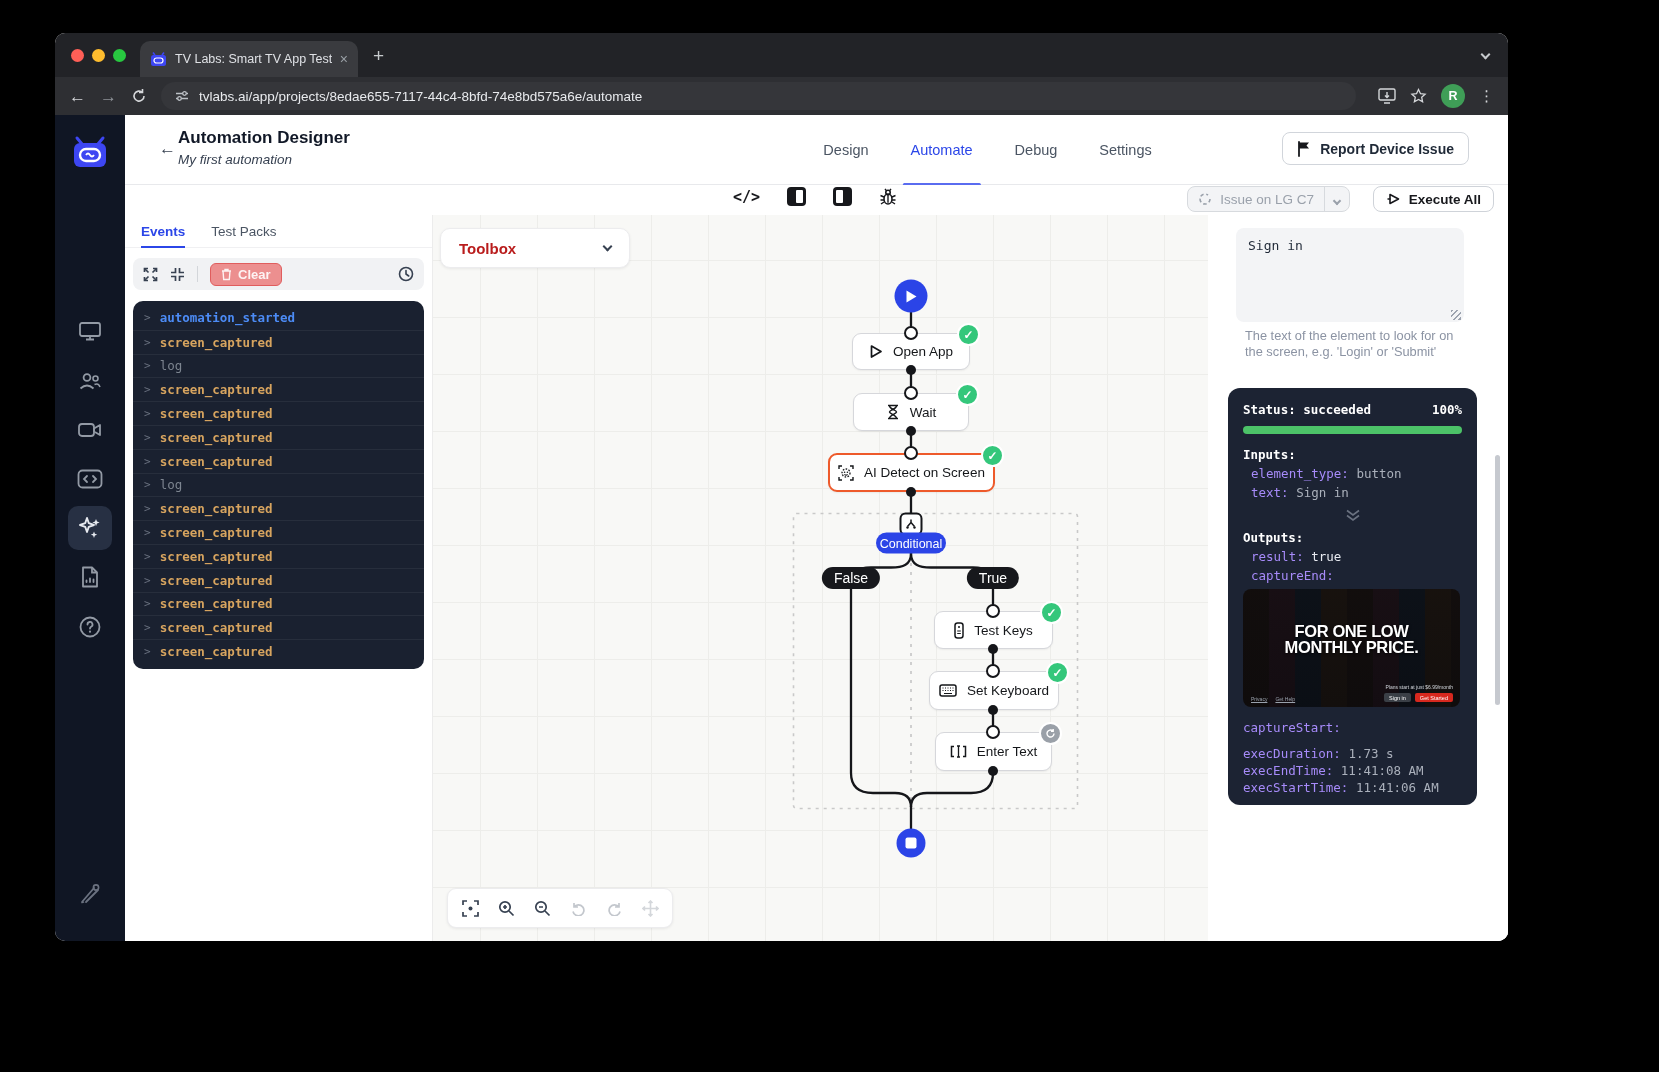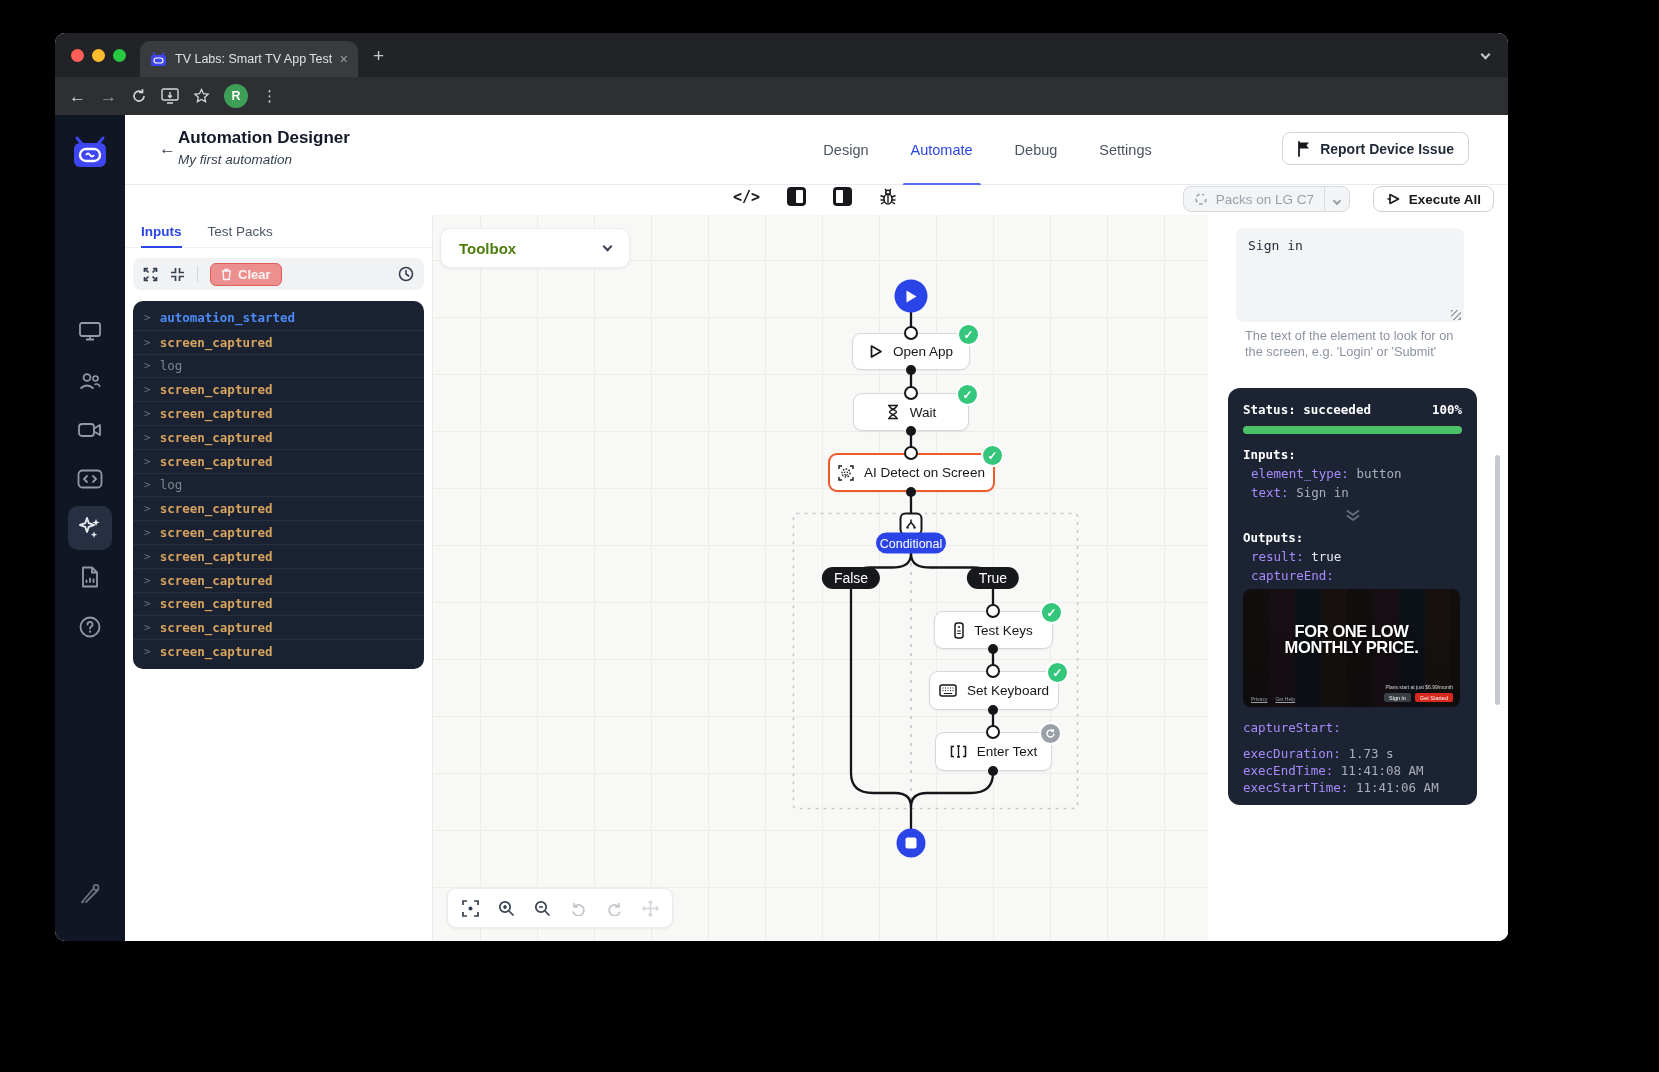--- a/index.html
+++ b/index.html
@@ -79,21 +79,21 @@
   .ev-caret { color:#6b7280; font-size:11px; }
   .ev-start { color:#4c8bf5; font-weight:700; }
   .ev-capture { color:#d7a45f; font-weight:700; }
   .ev-log { color:#7d8590; }
 
   
   .canvas { position:absolute; left:308px; right:0; top:0; bottom:0; background-color:#f8f8f6;
     background-image:linear-gradient(#ededea 1px, transparent 1px),linear-gradient(90deg,#ededea 1px, transparent 1px);
     background-size:57px 57px; background-position:-10px -12px; overflow:hidden; }
   .toolbox { position:absolute; left:7px; top:13px; width:190px; height:40px; background:#fff; border:1px solid #ececee; border-radius:10px; box-shadow:0 1px 3px rgba(0,0,0,0.07); display:flex; align-items:center; padding:0 18px; z-index:5; }
-  .toolbox-label { font-size:15px; font-weight:700; color:#4d7c0f; flex:1; }
+  .toolbox-label { font-size:15px; font-weight:700; color:#b91c1c; flex:1; }
   .chev-d { display:inline-block; width:7px; height:7px; border-right:2px solid #374151; border-bottom:2px solid #374151; transform:rotate(45deg); margin-top:-4px; }
   svg.edges { position:absolute; left:0; top:0; z-index:1; }
   .node { position:absolute; background:#fff; border:1px solid #d6d7db; border-radius:9px; box-shadow:0 1px 2px rgba(0,0,0,0.06); display:flex; align-items:center; justify-content:center; gap:10px; z-index:4; }
   .node.selected { border:2px solid #ee5a2b; }
   .node-label { font-size:13.5px; font-weight:500; color:#15171a; }
   .badge { position:absolute; top:-11px; right:-11px; width:23px; height:23px; border-radius:50%; border:2px solid #fff; display:flex; align-items:center; justify-content:center; z-index:6; }
   .badge.ok { background:#34c77b; color:#fff; font-size:12px; font-weight:700; }
   .badge.retry { background:#9aa0a8; }
   .port { position:absolute; width:14px; height:14px; background:#fff; border:2.5px solid #15161a; border-radius:50%; z-index:5; transform:translate(-50%,-50%); }
   .dot { position:absolute; width:10px; height:10px; background:#15161a; border-radius:50%; z-index:5; transform:translate(-50%,-50%); }
@@ -164,20 +164,28 @@
           <span class="chev"></span>
         </div>
   </div>
 
   <div class="urlbar">
     <span class="nav-ic">←</span>
     <span class="nav-ic" style="color:#8f9398">→</span>
     <svg class="cicon" width="16" height="16" viewBox="0 0 16 16">
           <path d="M13 8 a5 5 0 1 1 -1.5 -3.5 M11.5 1 v3.5 h-3.5" fill="none" stroke="#d5d7da" stroke-width="1.6"></path>
         </svg>
+    <div class="url-pill">
+      <svg class="cicon" width="14" height="14" viewBox="0 0 14 14">
+            <path d="M1 4.5 h12 M1 9.5 h12" stroke="#bdc1c6" stroke-width="1.4"></path>
+            <circle cx="9.5" cy="4.5" r="1.8" fill="#2e2f33" stroke="#bdc1c6" stroke-width="1.3"></circle>
+            <circle cx="4.5" cy="9.5" r="1.8" fill="#2e2f33" stroke="#bdc1c6" stroke-width="1.3"></circle>
+          </svg>
+      <span class="url-text">tvlabs.ai/app/projects/8edae655-7117-44c4-8bfd-74e8bd575a6e/automate</span>
+    </div>
     <svg class="cicon" width="18" height="16" viewBox="0 0 18 16">
           <rect x="1" y="1" width="16" height="11" rx="1.5" fill="none" stroke="#d5d7da" stroke-width="1.4"></rect>
           <path d="M6 15 h6 M9 4 v5 M7 7.5 l2 2 2-2" stroke="#d5d7da" stroke-width="1.4" fill="none"></path>
         </svg>
     <svg class="cicon" width="17" height="16" viewBox="0 0 17 16">
           <path d="M8.5 1.5 l2 4.2 4.6 .5 -3.4 3.1 .9 4.5 -4.1-2.3 -4.1 2.3 .9-4.5 -3.4-3.1 4.6-.5 z" fill="none" stroke="#d5d7da" stroke-width="1.3"></path>
         </svg>
     <div class="avatar">R</div>
     <span class="kebab">⋮</span>
   </div>
@@ -285,39 +293,39 @@
                 <ellipse cx="9" cy="11" rx="4" ry="5" fill="none" stroke="#17181c" stroke-width="1.6"></ellipse>
                 <circle cx="9" cy="4.5" r="2.2" fill="none" stroke="#17181c" stroke-width="1.6"></circle>
                 <path d="M9 6.7 v8 M5 9 l-3.5-1.5 M5 12 H1.5 M5 14 l-3 2 M13 9 l3.5-1.5 M13 12 h3.5 M13 14 l3 2 M7.5 2.8 l-1.5-2 M10.5 2.8 l1.5-2" stroke="#17181c" stroke-width="1.4"></path>
               </svg>
         </div>
         <div class="trace-group">
           <div class="trace-main">
             <svg class="cicon" width="14" height="14" viewBox="0 0 14 14">
                   <path d="M12 7 a5 5 0 1 1 -2-4" fill="none" stroke="#9aa1ab" stroke-width="1.6" stroke-dasharray="3.5 2.5"></path>
                 </svg>
-            <span>Packs on LG C7</span>
+            <span>Issue on LG C7</span>
           </div>
           <div class="trace-sep"></div>
           <div class="trace-caret"><span class="chev-g"></span></div>
         </div>
         <div class="exec-btn">
           <svg class="cicon" width="15" height="14" viewBox="0 0 15 14">
                 <path d="M4 2.5 L12.5 7 L4 11.5 z" fill="none" stroke="#17181c" stroke-width="1.6" stroke-linejoin="round"></path>
                 <path d="M1.5 7 h3" stroke="#17181c" stroke-width="1.6"></path>
               </svg>
           <span>Execute All</span>
         </div>
       </div>
 
       <div class="content">
 
         <div class="events-col">
           <div class="ev-tabs">
-            <div class="ev-tab active">Inputs</div>
+            <div class="ev-tab active">Events</div>
             <div class="ev-tab">Test Packs</div>
           </div>
           <div class="ev-toolbar">
             <svg class="cicon" width="15" height="15" viewBox="0 0 15 15">
                   <path d="M1.5 5 V1.5 H5 M10 1.5 h3.5 V5 M13.5 10 v3.5 H10 M5 13.5 H1.5 V10" fill="none" stroke="#374151" stroke-width="1.7"></path>
                   <path d="M1.5 1.5 l4 4 M13.5 1.5 l-4 4 M13.5 13.5 l-4-4 M1.5 13.5 l4-4" stroke="#374151" stroke-width="1.7"></path>
                 </svg>
             <svg class="cicon" width="15" height="15" viewBox="0 0 15 15">
                   <path d="M5.5 1 v4.5 H1 M9.5 1 v4.5 H14 M14 9.5 H9.5 V14 M1 9.5 h4.5 V14" fill="none" stroke="#374151" stroke-width="1.7"></path>
                 </svg>

